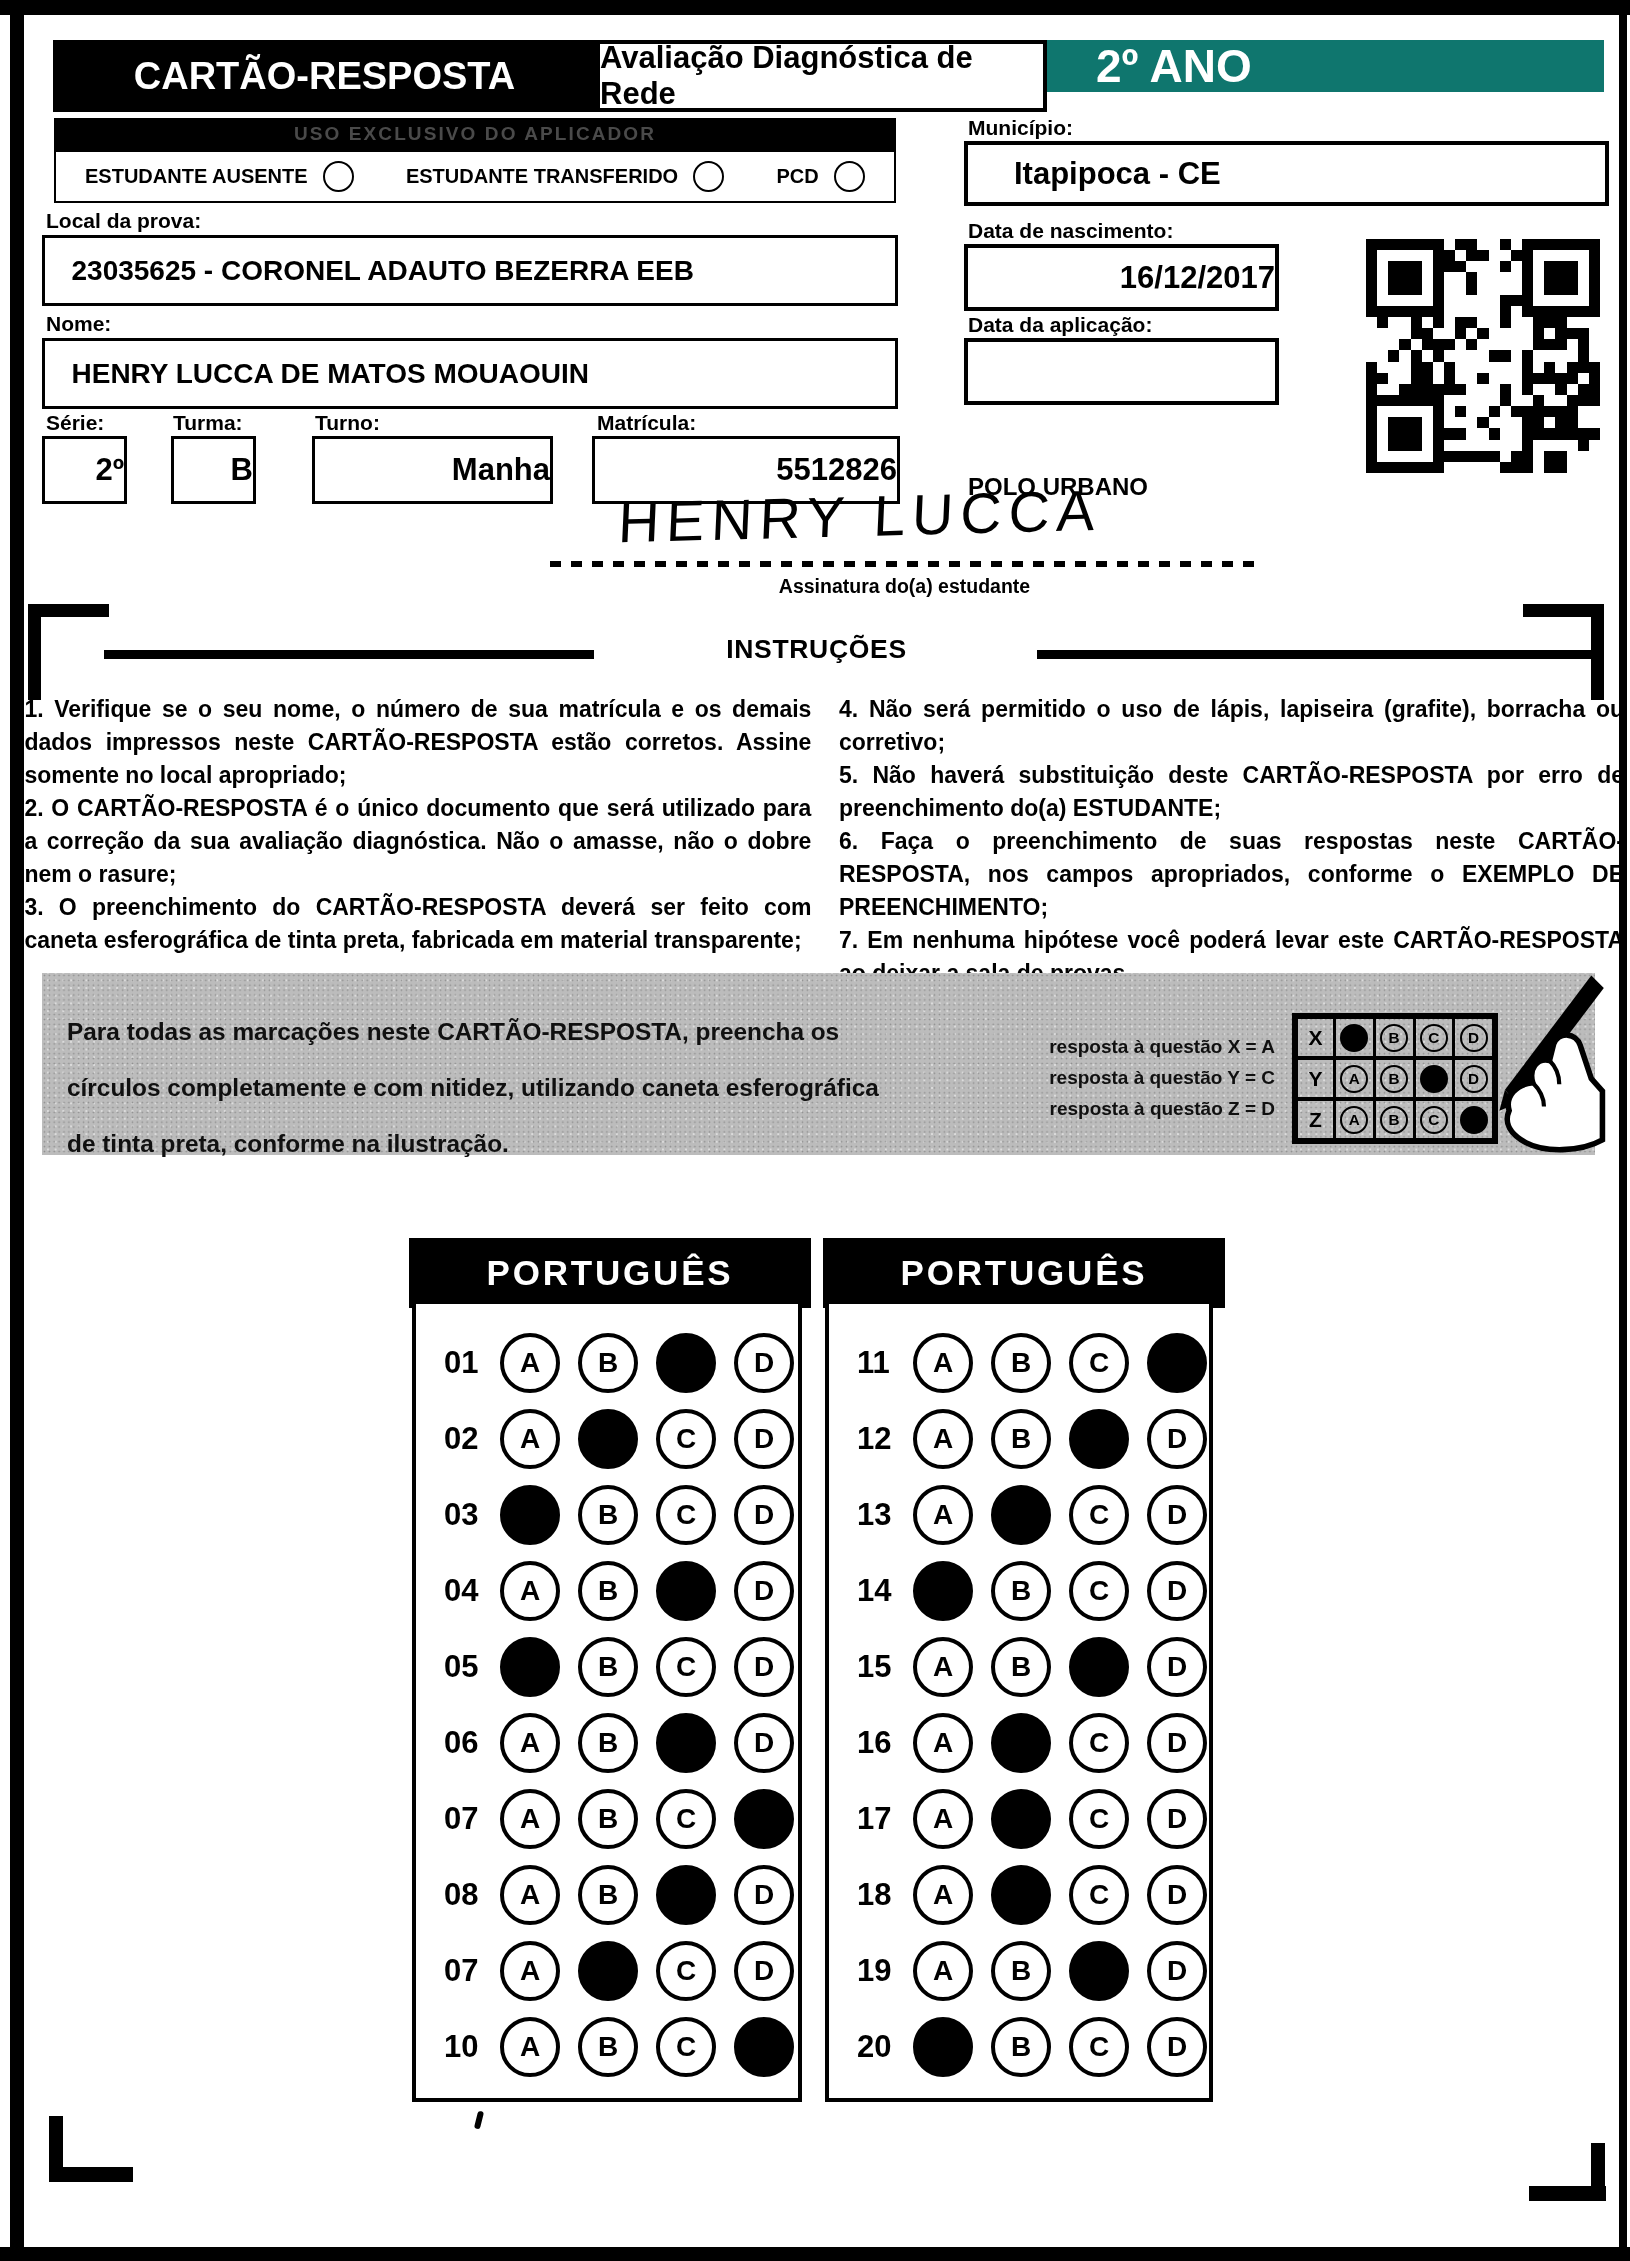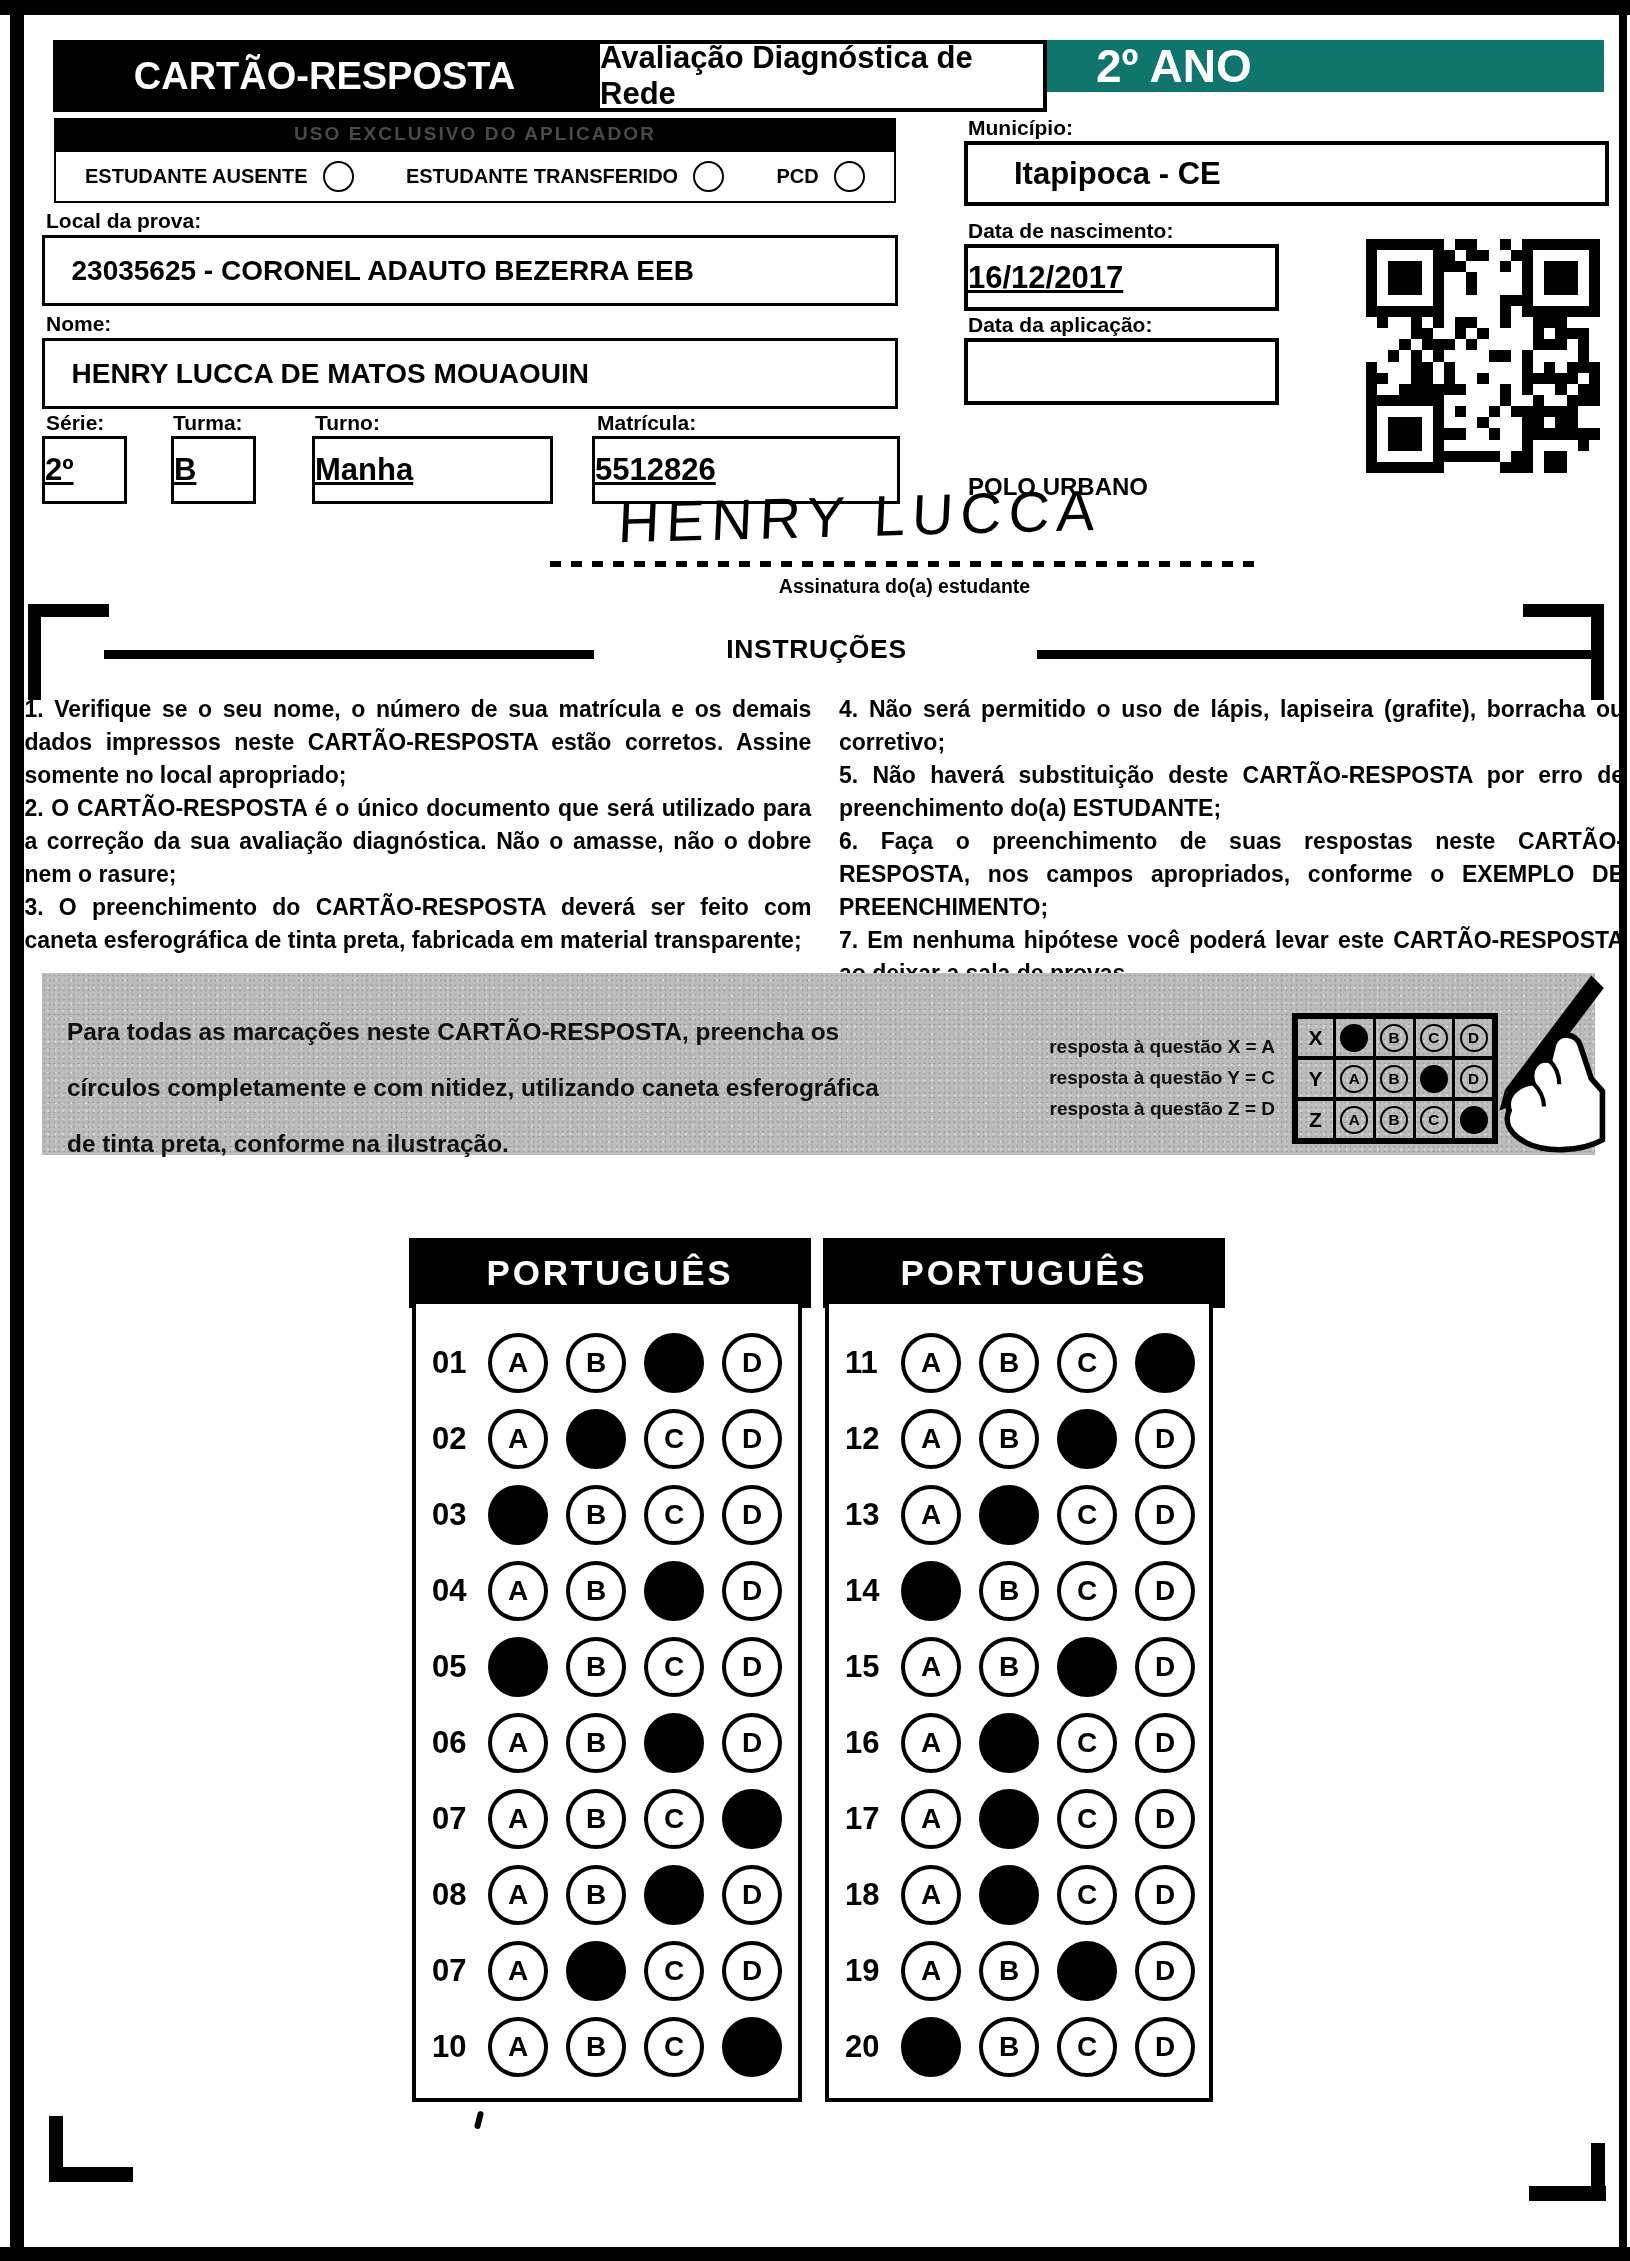--- a/index.html
+++ b/index.html
@@ -3,21 +3,21 @@
 <meta charset="utf-8">
 <style>
   html,body{margin:0;padding:0;background:#e8e8e8;}
   .page{position:relative;width:1630px;height:2261px;background:#fff;
         font-family:"Liberation Sans",sans-serif;color:#000;overflow:hidden;}
   .abs{position:absolute;}
   .blk{background:#000;}
   .lbl{font-weight:bold;font-size:21px;white-space:nowrap;}
   .box{border:3.5px solid #000;background:#fff;display:flex;align-items:center;box-sizing:border-box;}
   .val{font-weight:bold;font-size:28px;white-space:nowrap;}
-  .center{justify-content:flex-start;text-decoration:underline;}
+  .center{justify-content:flex-end;}
 
   
   .hdr-card{left:53px;top:40px;width:543px;height:72px;background:#000;color:#fff;
             display:flex;align-items:center;justify-content:center;font-size:38px;font-weight:bold;}
   .hdr-exam{left:596px;top:40px;width:451px;height:72px;background:#fff;border:4.2px solid #000;
             box-sizing:border-box;display:flex;align-items:center;justify-content:center;
             font-size:31px;font-weight:bold;}
   .hdr-grade{left:1047px;top:40px;width:557px;height:52px;background:#0f766e;color:#fff;
              display:flex;align-items:center;padding-left:49px;font-size:46px;font-weight:bold;box-sizing:border-box;}
 
@@ -62,21 +62,21 @@
   .ex-cell:last-child{border-right:none;}
   .ex-bubble{width:28px;height:28px;border:2.8px solid #000;border-radius:50%;box-sizing:border-box;
              display:flex;align-items:center;justify-content:center;font-weight:bold;font-size:15.3px;background:transparent;}
   .ex-bubble.filled{background:#000;color:transparent;}
 
   
   .ans-hdr{width:402px;height:70px;background:#000;color:#fff;display:flex;align-items:center;
            justify-content:center;font-size:35px;font-weight:bold;letter-spacing:2.8px;margin-top:34px;}
   .ans-box{width:390px;height:802px;border:4.9px solid #000;background:#fff;box-sizing:border-box;
            padding-top:21px;}
-  .answer-row{height:76px;display:flex;align-items:center;padding-left:16px;}
+  .answer-row{height:76px;display:flex;align-items:center;padding-left:28px;}
   .q-num{width:56px;font-size:31px;font-weight:bold;}
   .bubbles{display:flex;gap:18px;}
   .bubble{width:60px;height:60px;border:4.2px solid #000;border-radius:50%;box-sizing:border-box;
           display:flex;align-items:center;justify-content:center;font-size:28px;font-weight:bold;background:#fff;}
   .bubble.filled{background:#000;color:transparent;}
 
   
   .qr{left:1366px;top:239px;width:234px;height:234px;display:grid;
       grid-template-columns:repeat(21,1fr);grid-template-rows:repeat(21,1fr);background:#fff;}
   .qr div{background:#fff;}

